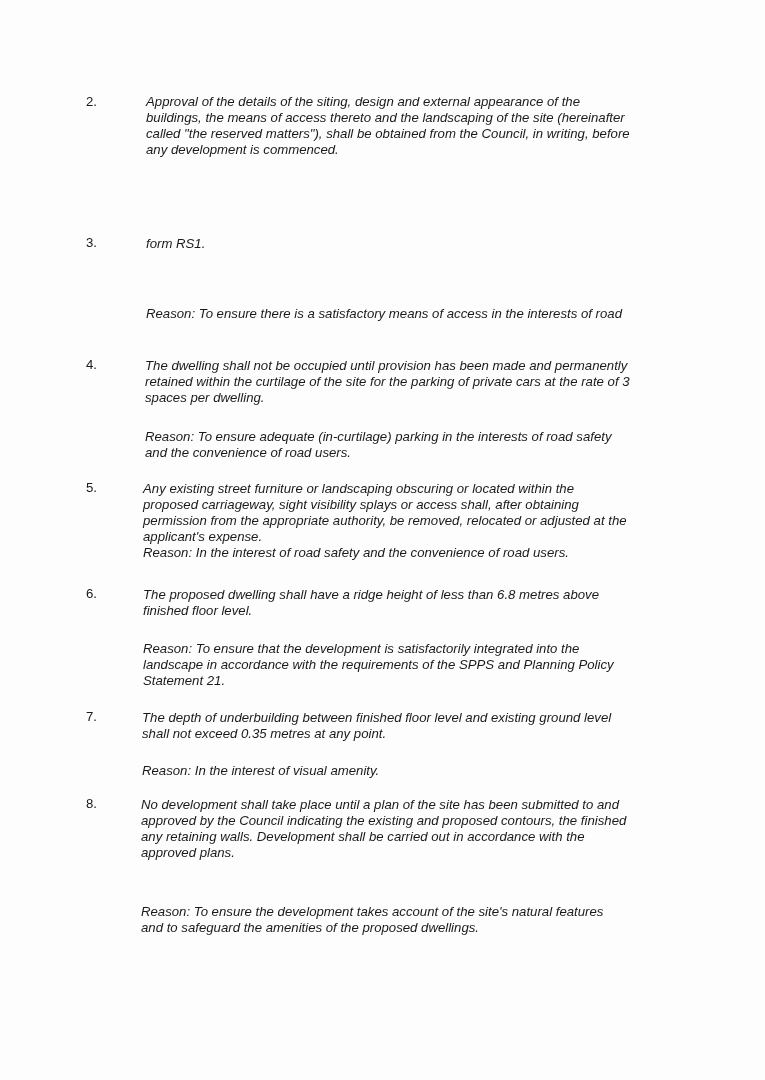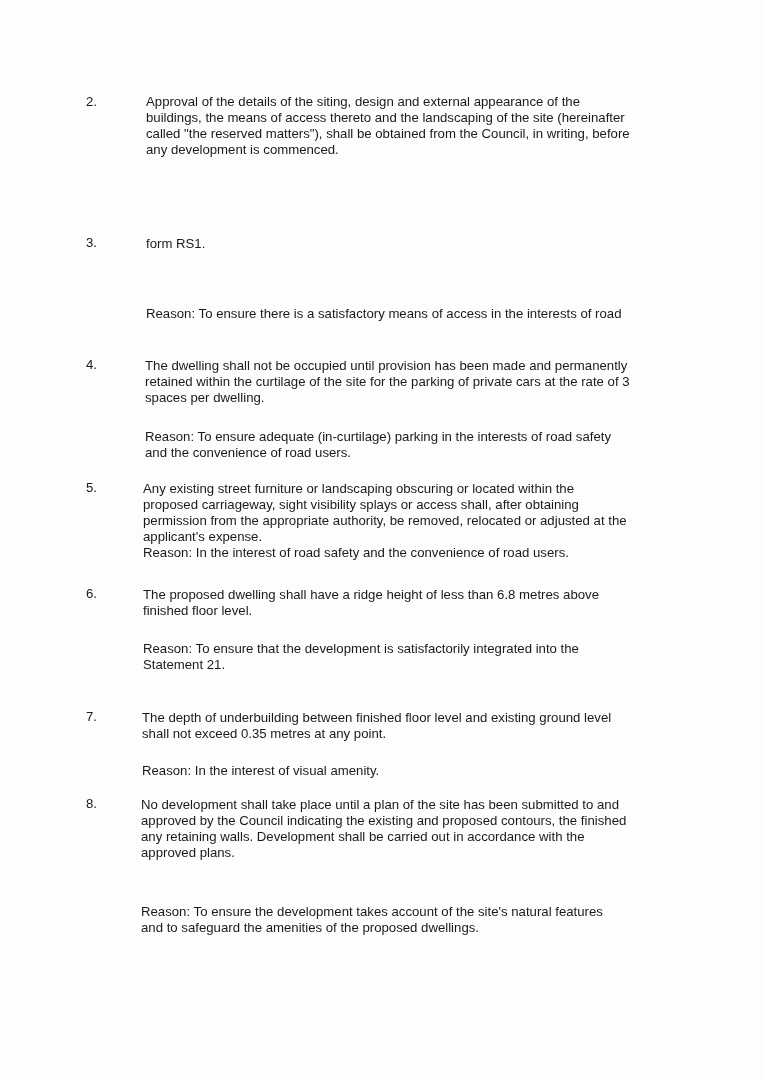--- a/index.html
+++ b/index.html
@@ -1,21 +1,21 @@
 <!DOCTYPE html>
 <html><head>
 <meta charset="utf-8">
 <style>
   html, body { margin: 0; padding: 0; background: #ffffff; }
   body { width: 765px; height: 1080px; position: relative; overflow: hidden;
          font-family: "Liberation Sans", sans-serif; color: #1a1a1a; }
   .page { position: absolute; left: 0; top: 0; width: 765px; height: 1080px; background: #fdfdfd; }
   .num { position: absolute; left: 86px; font-size: 13.2px; line-height: 16px; }
   .blk { position: absolute; font-size: 13.2px; line-height: 16px; white-space: nowrap; }
-  .blk div { height: 16px; }
+  .blk div { height: 16px; font-style: italic; }
 </style>
 </head>
 <body>
 
 <div class="page">
 
   <div class="num" style="top:94px">2.</div>
   <div class="blk" style="left:146px; top:94px">
     <div>Approval of the details of the siting, design and external appearance of the</div>
     <div>buildings, the means of access thereto and the landscaping of the site (hereinafter</div>
@@ -51,20 +51,21 @@
     <div>Reason: In the interest of road safety and the convenience of road users.</div>
   </div>
 
   <div class="num" style="top:586px">6.</div>
   <div class="blk" style="left:143px; top:587px">
     <div>The proposed dwelling shall have a ridge height of less than 6.8 metres above</div>
     <div>finished floor level.</div>
   </div>
   <div class="blk" style="left:143px; top:641px">
     <div>Reason: To ensure that the development is satisfactorily integrated into the</div>
+    <div>landscape in accordance with the requirements of the SPPS and Planning Policy</div>
     <div>Statement 21.</div>
   </div>
 
   <div class="num" style="top:709px">7.</div>
   <div class="blk" style="left:142px; top:710px">
     <div>The depth of underbuilding between finished floor level and existing ground level</div>
     <div>shall not exceed 0.35 metres at any point.</div>
   </div>
   <div class="blk" style="left:142px; top:763px">
     <div>Reason: In the interest of visual amenity.</div>

